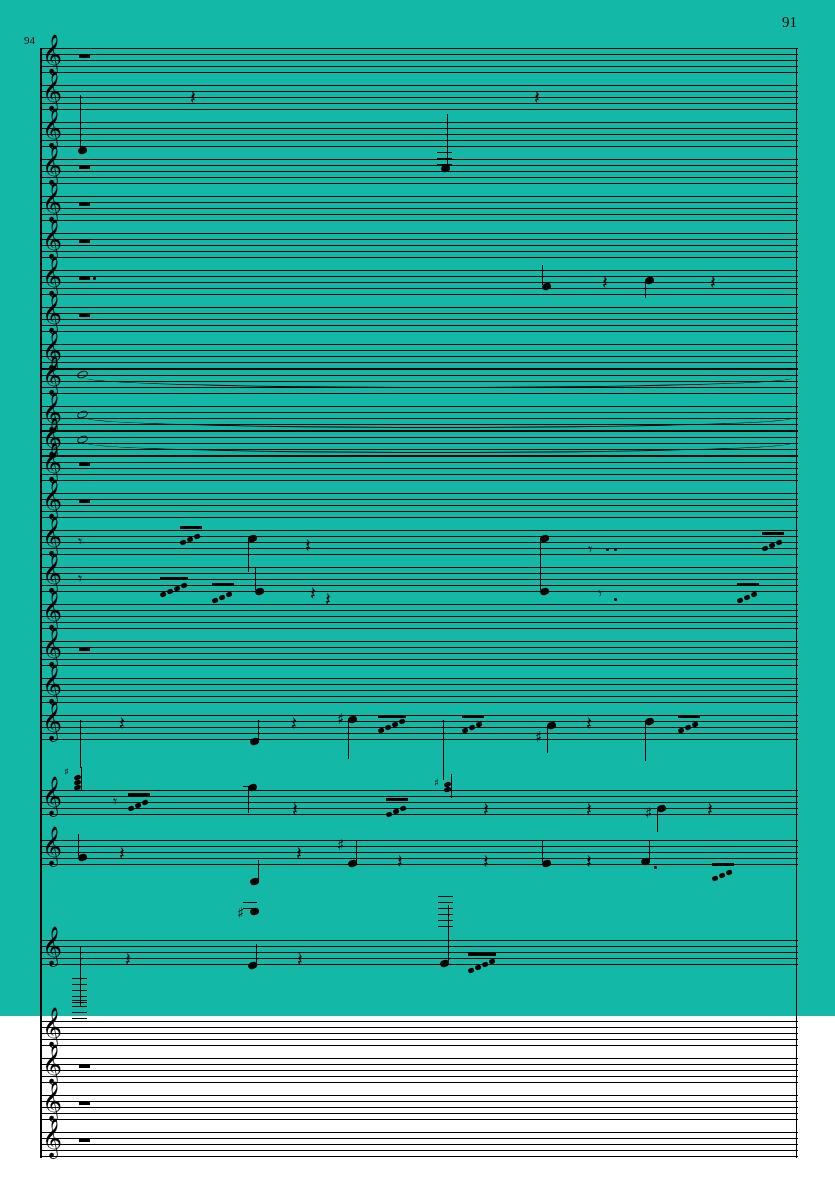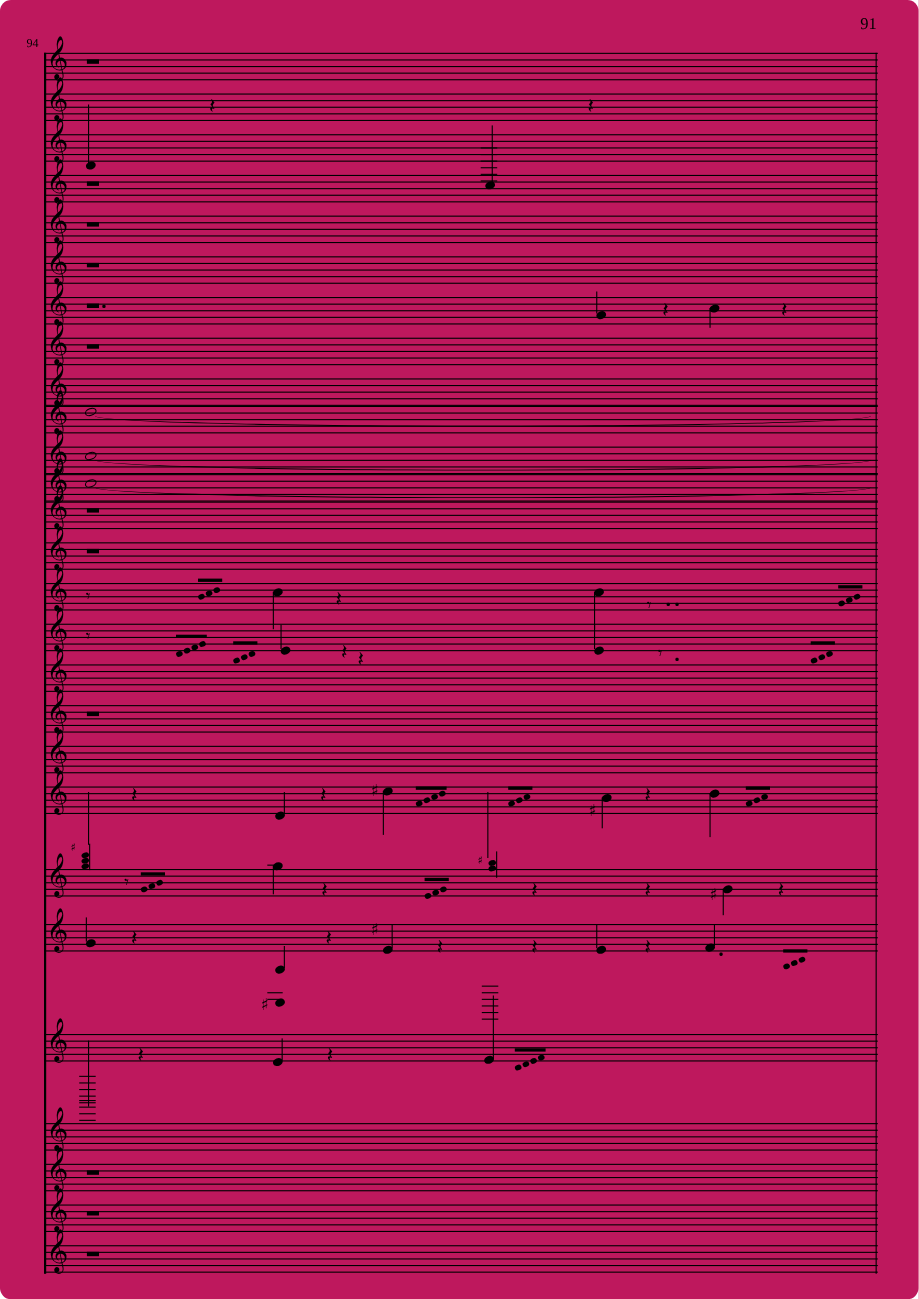--- a/index.html
+++ b/index.html
@@ -12,23 +12,22 @@
     height: 1181px;
     position: relative;
     font-family: "Liberation Serif", serif;
     color: #000000;
     overflow: hidden;
   }
   #score-page {
     position: absolute;
     left: 0; top: 0;
     width: 835px;
-    height: 1181px;
-    background: #be185d;
-    border-radius: 10px;
+    height: 1016px;
+    background: #14b8a6;
   }
   .page-number {
     position: absolute;
     right: 38px;
     top: 14px;
     font-size: 15px;
     font-family: "Liberation Serif", serif;
   }
   .measure-number {
     position: absolute;

